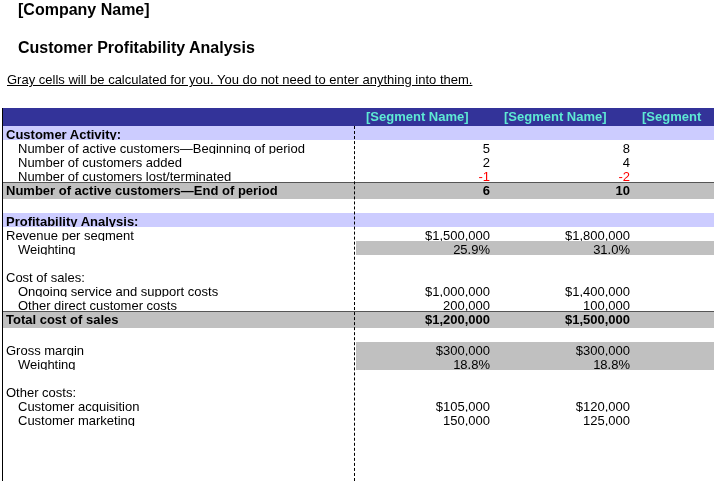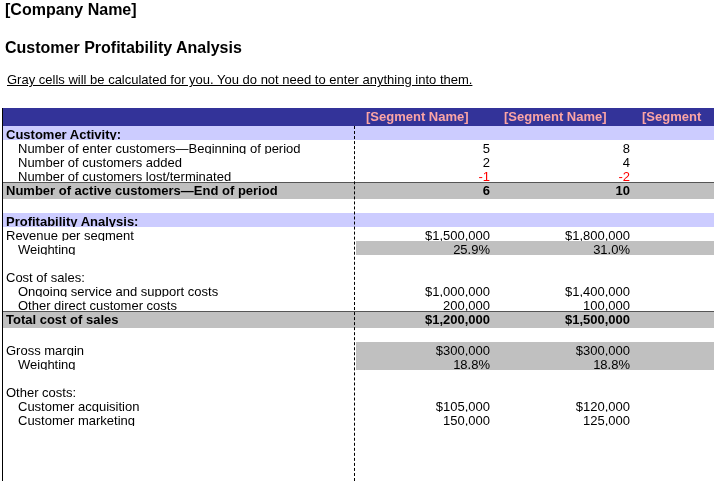--- a/index.html
+++ b/index.html
@@ -1,31 +1,31 @@
 <!DOCTYPE html>
 <html><head>
 <meta charset="utf-8">
 <style>
   html, body { margin: 0; padding: 0; background: #ffffff; }
   body {
     width: 714px; height: 481px; overflow: hidden; position: relative;
     font-family: "Liberation Sans", sans-serif; color: #000;
   }
-  .title-block { position: absolute; left: 5px; top: 0px; }
+  .title-block { position: absolute; left: 18px; top: 0px; }
   .t-company { font-size: 16px; font-weight: bold; line-height: 18px; margin-top: 1px; }
   .t-main    { font-size: 16px; font-weight: bold; line-height: 18px; margin-top: 20px; }
   .t-date    { font-size: 14px; font-weight: bold; line-height: 17px; }
   .note { position: absolute; left: 7px; top: 72px; font-size: 13px; line-height: 16px; text-decoration: underline; }
 
   .sheet { position: absolute; left: 2px; top: 108px; width: 712px; }
   .left-border { position: absolute; left: 2px; top: 108px; width: 1px; height: 373px; background: #000; }
   .dashline { position: absolute; left: 354px; top: 126px; width: 0; height: 355px; border-left: 1px dashed #000; }
 
   .row { position: relative; height: 14px; width: 712px; font-size: 13px; line-height: 17px; white-space: nowrap; }
-  .row.header { height: 18px; background: #333399; color: #fca5a5; font-weight: bold; }
+  .row.header { height: 18px; background: #333399; color: #5eead4; font-weight: bold; }
   .row.section { background: #ccccff; font-weight: bold; }
   .row.total { background: #c0c0c0; font-weight: bold; border-top: 1px solid #555; height: 16px; line-height: 16px; }
   .row.gray-cells .c { background: #c0c0c0; }
   .row.gray-cells .c-gray-fill { position: absolute; left: 354px; top: 0; width: 358px; height: 17px; background: #c0c0c0; }
 
   .label { position: absolute; left: 4px; top: 0; }
   .label.indent { left: 16px; }
   .c { position: absolute; top: 0; text-align: right; }
   .c1 { left: 356px; width: 132px; }
   .c2 { left: 494px; width: 134px; }
@@ -56,21 +56,21 @@
     </div>
   </div>
   <div id="rows">
       <div class="row section">
         <div class="clip">
           <span class="label">Customer Activity:</span>
         </div>
       </div>
       <div class="row">
         <div class="clip">
-          <span class="label indent">Number of enter customers—Beginning of period</span>
+          <span class="label indent">Number of active customers—Beginning of period</span>
           <span class="c c1">5</span>
           <span class="c c2">8</span>
           <span class="c c3"></span>
         </div>
       </div>
       <div class="row">
         <div class="clip">
           <span class="label indent">Number of customers added</span>
           <span class="c c1">2</span>
           <span class="c c2">4</span>

